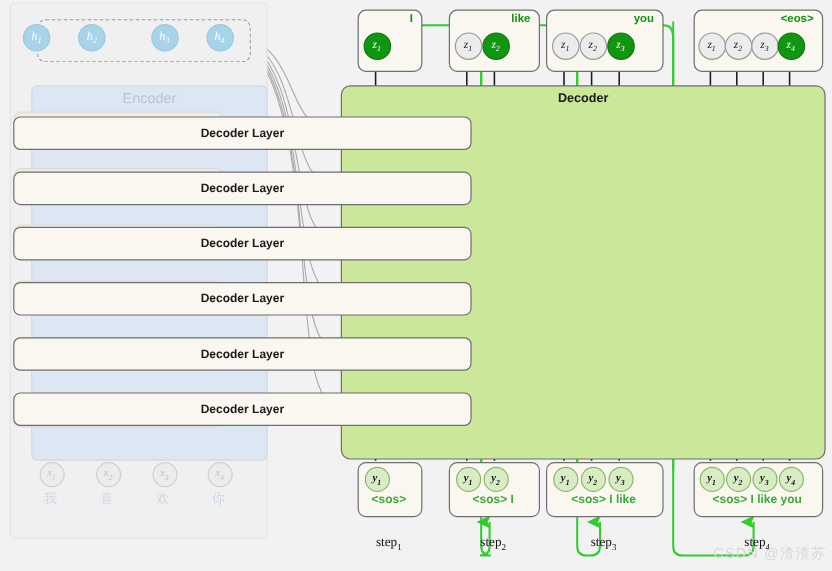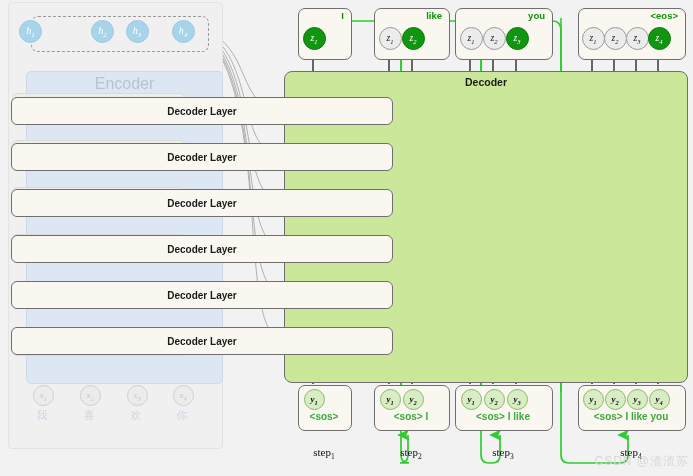--- a/index.html
+++ b/index.html
@@ -29,21 +29,21 @@
     font-family:"Liberation Serif",serif;font-style:italic;font-size:10px;color:#ffffff;
   }
   .h-circle sub{font-size:7px;font-style:italic;}
 
   .enc-body{
     position:absolute;left:17px;top:68px;width:195px;height:311px;
     background:#dde7f3;border:1px solid #cfd9e6;border-radius:5px;
   }
   .enc-title{
     position:absolute;left:0;top:3px;width:195px;text-align:center;
-    font-size:16px;color:#b9c2ce;
+    font-size:12px;color:#b9c2ce;
   }
   .enc-layer{
     position:absolute;left:12px;width:171px;height:26px;
     background:#eeeee8;border:1px solid #dcdcd6;border-radius:5px;
     display:flex;align-items:center;justify-content:center;
     font-size:10px;color:#c3c3bd;
   }
   .x-circle{
     position:absolute;top:385px;width:19px;height:19px;border-radius:50%;
     background:#ececec;border:1px solid #cfcfcf;
@@ -265,21 +265,21 @@
   <div class="enc-panel">
     <div class="h-box"></div>
     <div class="enc-body">
       <div class="enc-title">Encoder</div>
     </div>
   </div>
   <div id="enc-dynamic">
       <div class="h-circle" style="left: 19px;">
         <span>h<sub>1</sub></span>
       </div>
-      <div class="h-circle" style="left: 91px;">
+      <div class="h-circle" style="left: 65px;">
         <span>h<sub>2</sub></span>
       </div>
       <div class="h-circle" style="left: 125.5px;">
         <span>h<sub>3</sub></span>
       </div>
       <div class="h-circle" style="left: 171.5px;">
         <span>h<sub>4</sub></span>
       </div>
       <div class="enc-layer" style="top: 93px;">Encoder Layer</div>
       <div class="enc-layer" style="top: 140px;">Encoder Layer</div>

